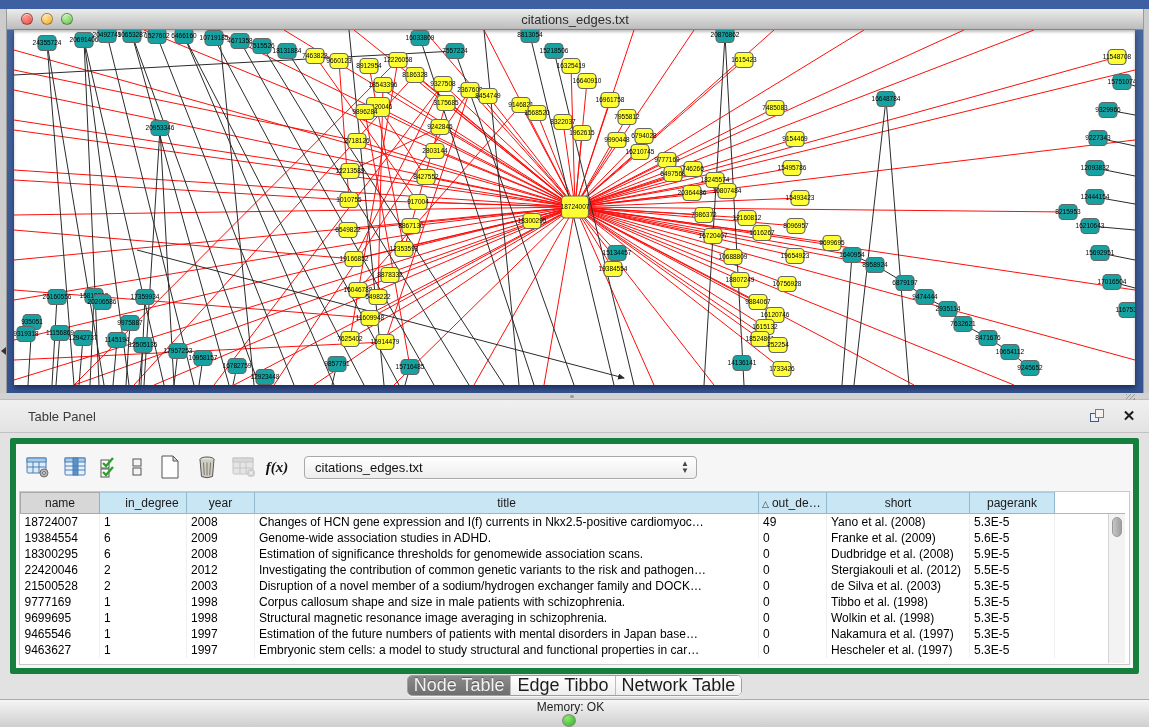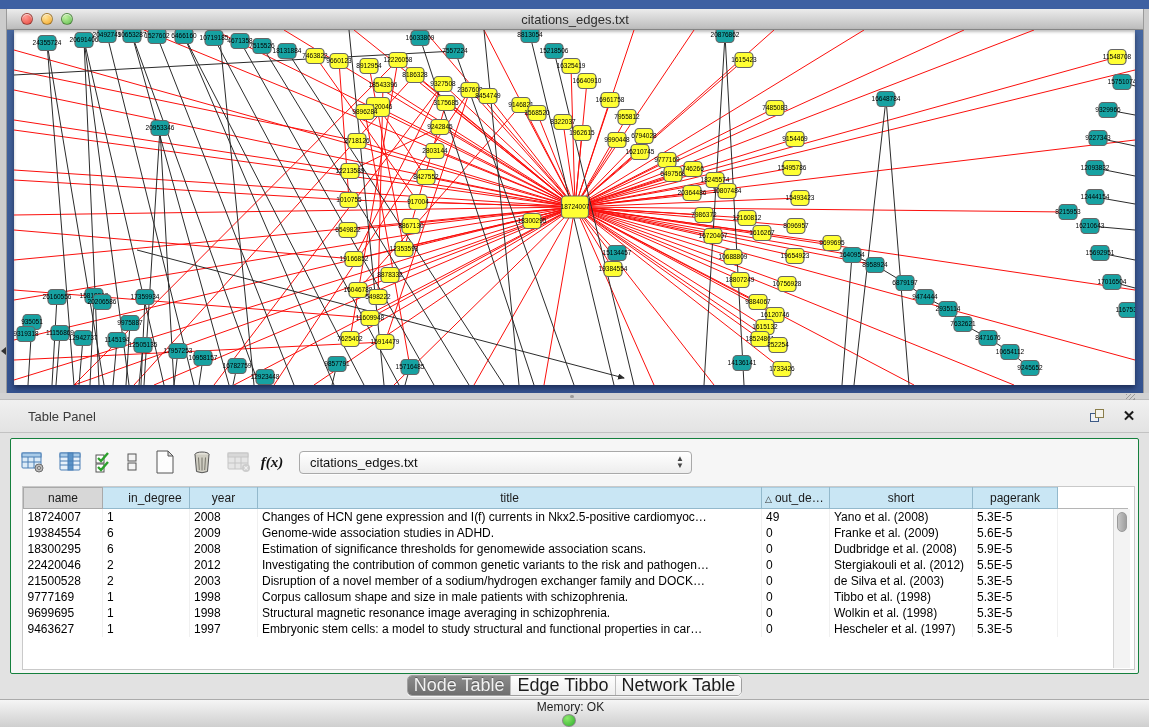--- a/index.html
+++ b/index.html
@@ -33,33 +33,33 @@
   
   .panel-titlebar { position:absolute; left:0; top:400px; width:1149px; height:33px; background:linear-gradient(#f0f0f0,#e3e3e3); border-bottom:1px solid #c2c2c2; display:flex; align-items:center;padding-left:16px; }
   .panel-title { margin-left:12px; font-size:13px; color:#3a3a3a; }
   .panel-titlebar .spacer { flex:1; }
   .float-icon { position:relative; width:15px; height:15px; margin-right:16px; }
   .float-icon .sq1 { position:absolute; left:0; top:4px; width:9px; height:9px; border:1.5px solid #3d5a86; background:#eef0f4; }
   .float-icon .sq2 { position:absolute; left:5px; top:0; width:9px; height:9px; border:1.5px solid #8a7d4a; background:#f4f2ea; }
   .close-x { width:16px; height:16px; margin-right:12px; font-size:15px; font-weight:bold; color:#1c1c1c; line-height:15px; text-align:center; cursor:default; }
 
   .panel-body { position:absolute; left:0; top:433px; width:1149px; height:266px; background:#e2e2e2; }
-  .inner-panel { position:absolute; left:10px; top:5px; width:1129px; height:236px; background:#f6f6f6; border:1px solid #15803d; border-radius:2px; }
+  .inner-panel { position:absolute; left:10px; top:5px; width:1129px; height:236px; background:#f6f6f6; border:6px solid #15803d; border-radius:2px; }
 
   .toolbar { position:absolute; left:8px; top:6px; height:34px; display:flex; align-items:center; gap:9px; }
   .tbtn { width:28px; height:28px; display:flex; align-items:center; justify-content:center; }
   .tbtn.narrow { width:20px; }
   .tbtn svg { display:block; }
   .tbtn.disabled { opacity:.45; }
   .fx-glyph { font-family:"Liberation Serif", serif; font-style:italic; font-weight:bold; font-size:15px; color:#111; }
   .combo { position:relative; margin-left:8px; width:393px; height:23px; background:linear-gradient(#ffffff,#ededed); border:1px solid #a9a9a9; border-radius:4px; box-shadow:0 1px 1px rgba(255,255,255,.8); display:flex; align-items:center; }
   .combo-label { margin-left:10px; font-size:13px; color:#111; }
   .combo-arrows { position:absolute; right:7px; top:3px; display:flex; flex-direction:column; line-height:7px; font-size:8px; color:#444; }
 
-  .table-area { position:absolute; left:3px; right:3px; top:47px; bottom:3px; background:#ffffff; border:1px solid #c9c9c9; overflow:hidden;margin-left:8px; }
+  .table-area { position:absolute; left:3px; right:3px; top:47px; bottom:3px; background:#ffffff; border:1px solid #c9c9c9; overflow:hidden; }
   table.grid { border-collapse:collapse; table-layout:fixed; font-size:12px; }
   table.grid th { height:21px; background:#c9e6f4; border:1px solid #93b9cc; border-top:1px solid #aacde0; font-weight:normal; color:#1a1a1a; text-align:center; overflow:hidden; white-space:nowrap; }
   table.grid th.gray { background:#d7d7d7; border-color:#a9a9a9; }
   table.grid th.filler { background:#ffffff; border:none; border-bottom:1px solid #b5b5b5; }
   table.grid td { height:16px; padding:0 4px; color:#000; border-right:1px solid #f0f0f0; white-space:nowrap; overflow:hidden; text-overflow:ellipsis; }
   .sort-tri { font-size:9px; color:#333; margin-right:3px; }
   .vscroll { position:absolute; right:4px; top:22px; bottom:1px; width:17px; background:#f3f3f3; border-left:1px solid #d5d5d5; }
   .vthumb { position:absolute; left:3px; top:3px; width:10px; height:20px; border-radius:5px; background:linear-gradient(90deg,#c6c6c6,#9f9f9f); border:1px solid #9a9a9a; }
 
   
@@ -969,20 +969,30 @@
               <td>9699695</td>
               <td>1</td>
               <td>1998</td>
               <td>Structural magnetic resonance image averaging in schizophrenia.</td>
               <td>0</td>
               <td>Wolkin et al. (1998)</td>
               <td>5.3E-5</td>
               <td></td>
             </tr>
             <tr>
+              <td>9465546</td>
+              <td>1</td>
+              <td>1997</td>
+              <td>Estimation of the future numbers of patients with mental disorders in Japan base…</td>
+              <td>0</td>
+              <td>Nakamura et al. (1997)</td>
+              <td>5.3E-5</td>
+              <td></td>
+            </tr>
+            <tr>
               <td>9463627</td>
               <td>1</td>
               <td>1997</td>
               <td>Embryonic stem cells: a model to study structural and functional properties in car…</td>
               <td>0</td>
               <td>Hescheler et al. (1997)</td>
               <td>5.3E-5</td>
               <td></td>
             </tr>
           </tbody>

